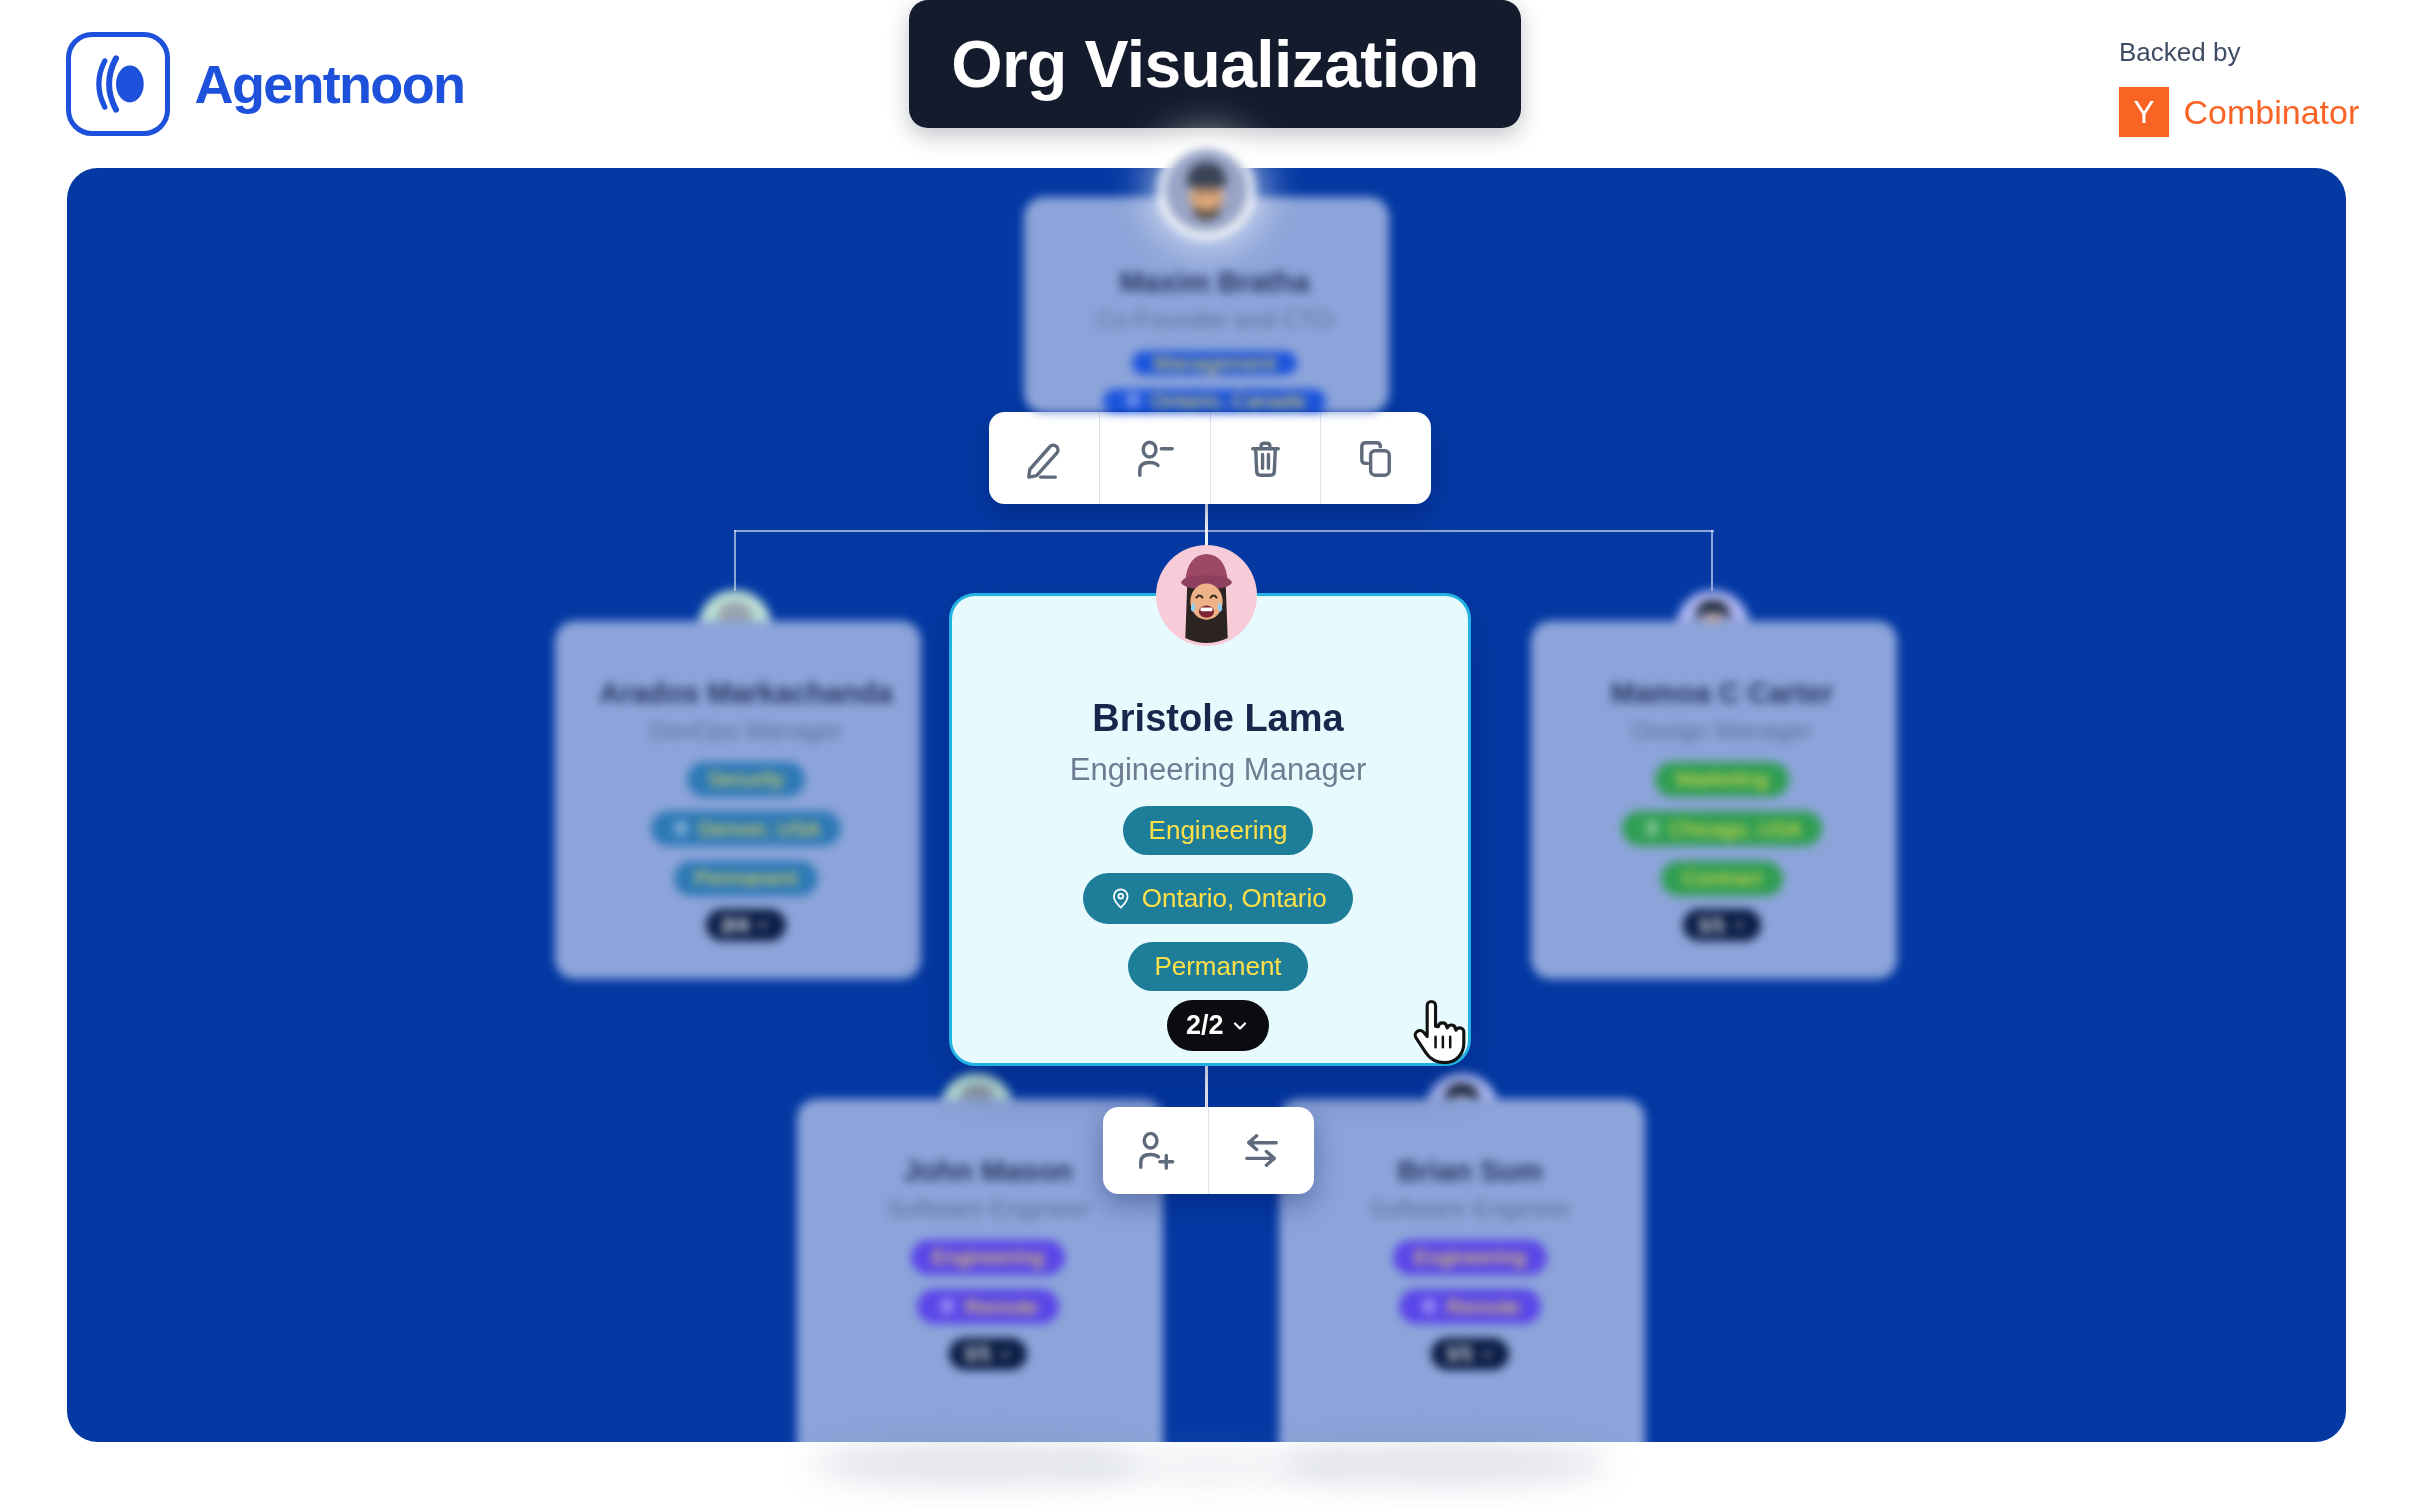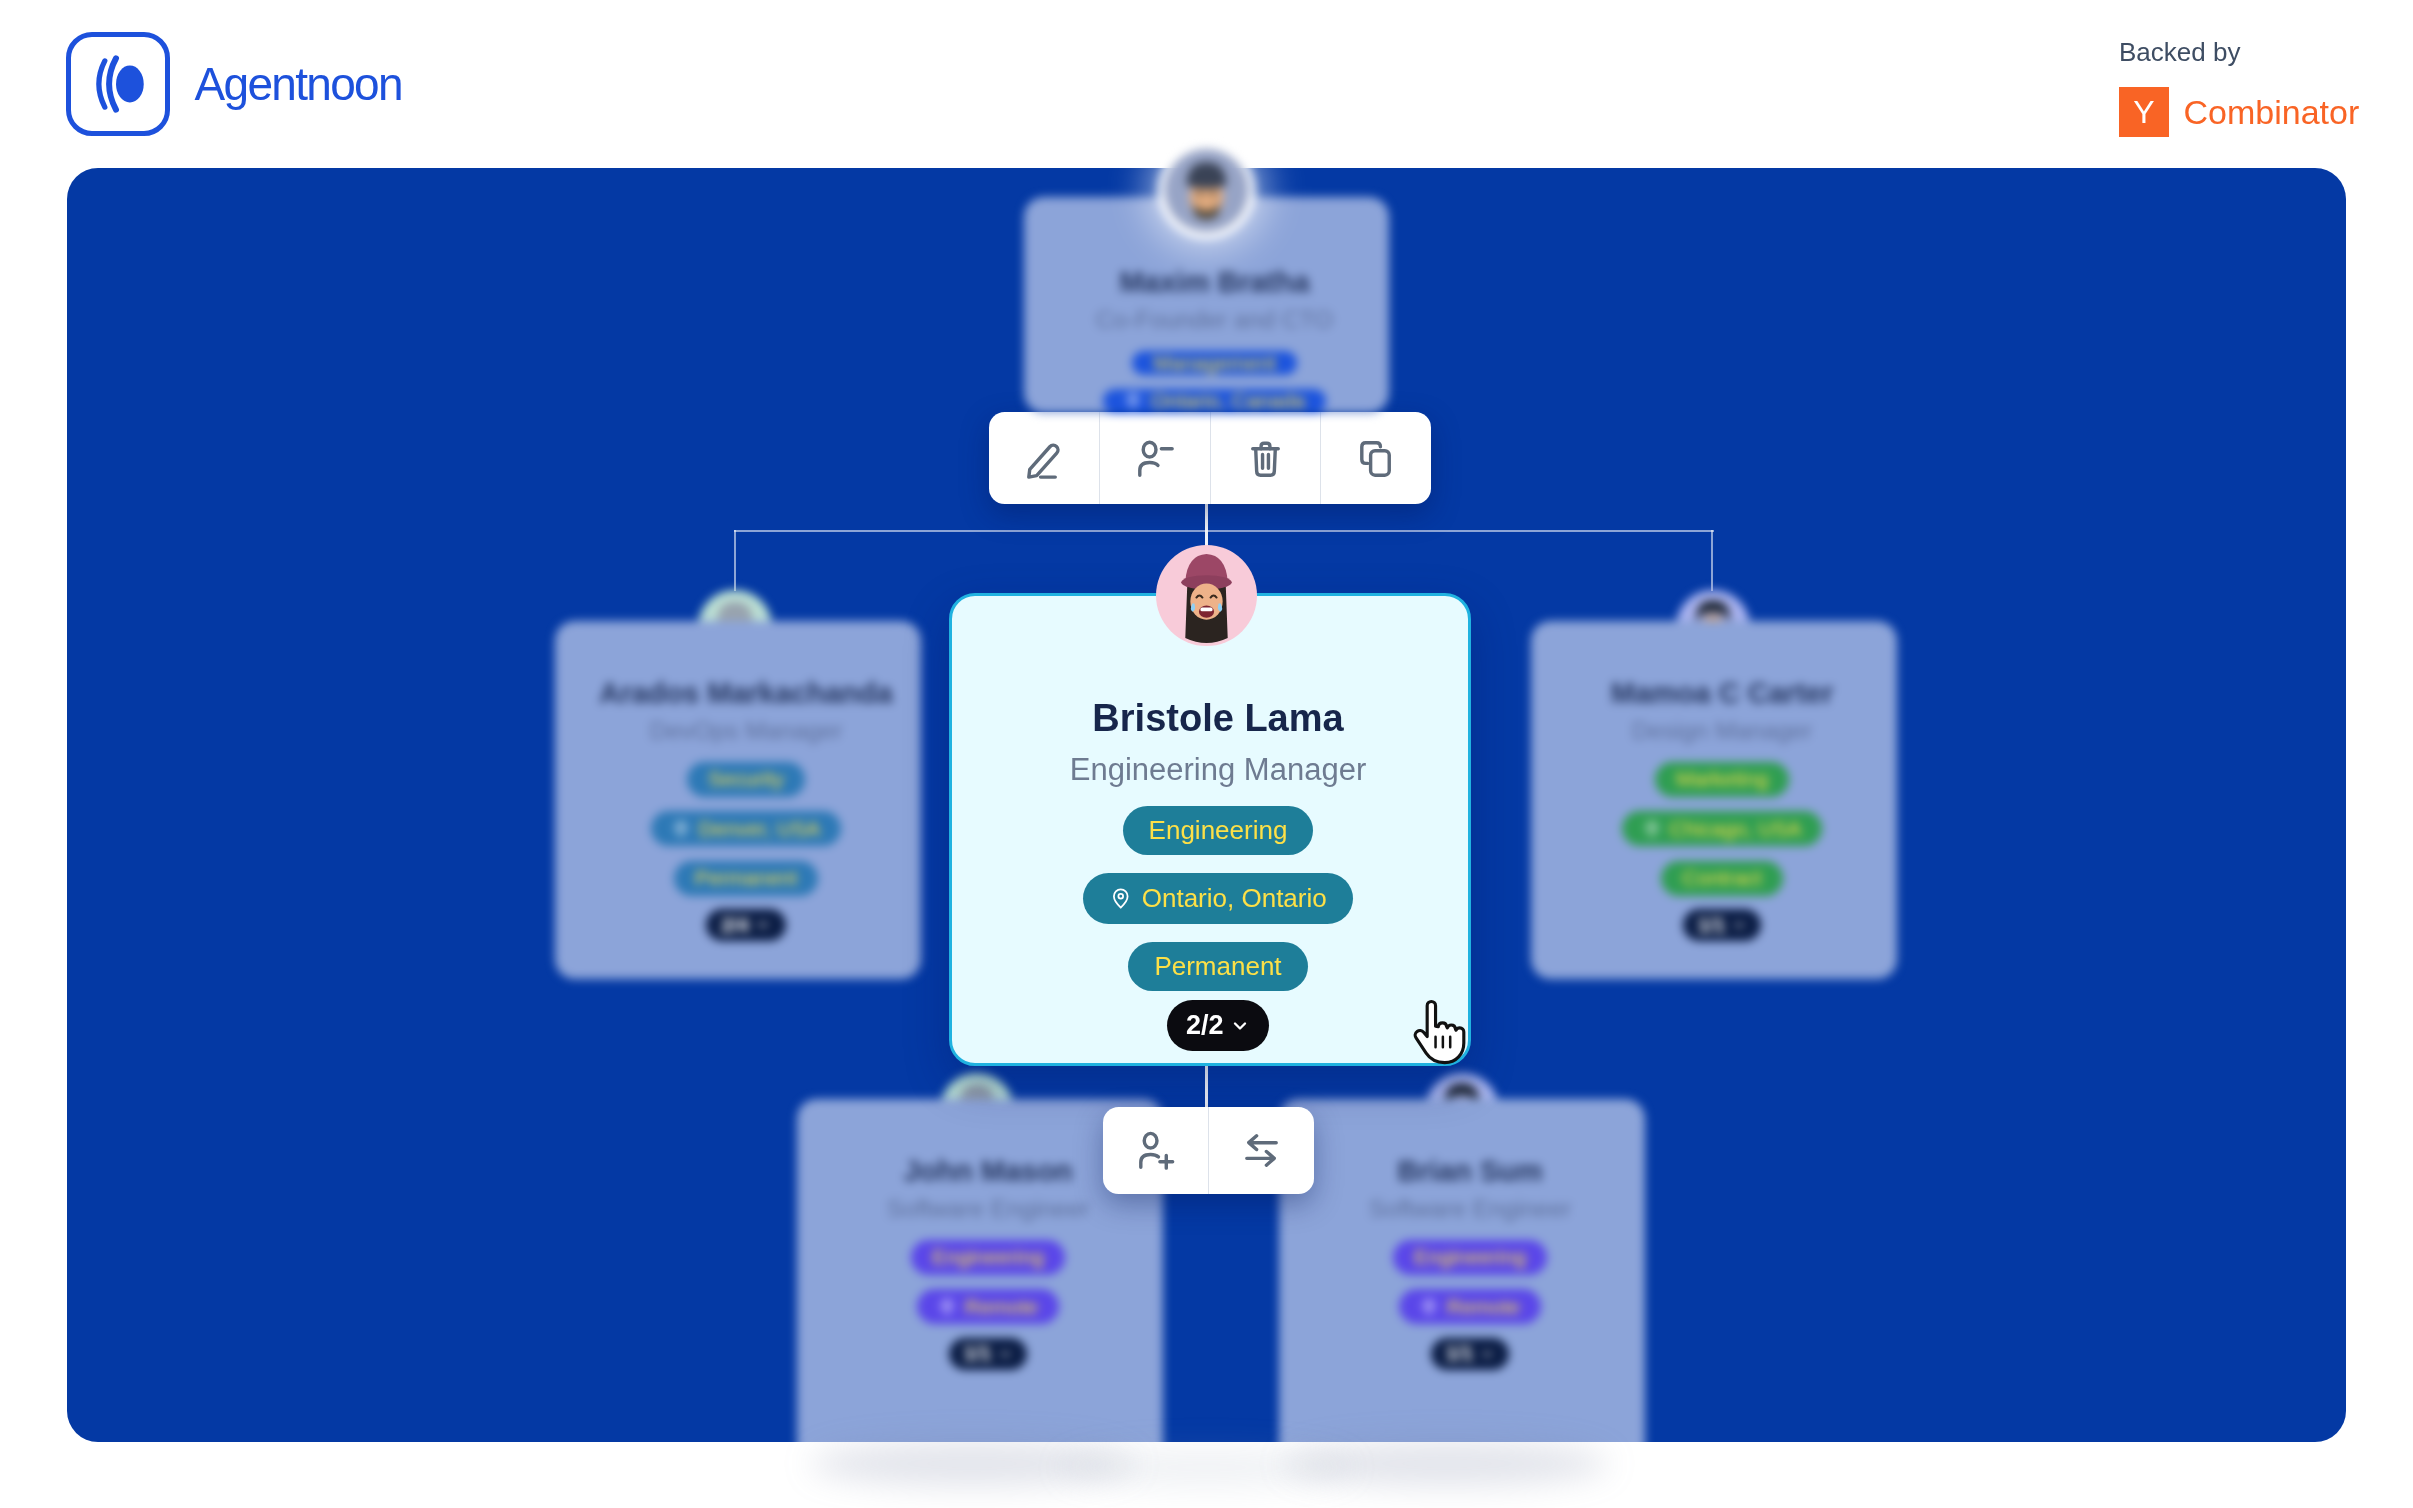--- a/index.html
+++ b/index.html
@@ -4,21 +4,21 @@
 <style>
   html,body{margin:0;padding:0;background:#fff;}
   #screen{position:relative;width:2413px;height:1508px;background:#ffffff;overflow:hidden;
           font-family:"Liberation Sans","DejaVu Sans",sans-serif;}
 
   
   .logo-wrap{position:absolute;left:66px;top:32px;display:flex;align-items:center;gap:24.6px;}
   .logo-mark{width:94px;height:94px;border:5.6px solid #1D51DC;border-radius:26px;
              display:flex;align-items:center;justify-content:center;background:#fff;}
   .logo-mark svg{width:66px;height:66px;}
-  .brand-text{font-size:46px;font-weight:400;color:#1D51DC;letter-spacing:-1.7px;}
+  .brand-text{font-size:54px;font-weight:700;color:#1D51DC;letter-spacing:-1.7px;}
 
   .title-bar{position:absolute;left:909px;top:0;width:612px;height:128px;background:#141B2D;
              border-radius:19px;display:flex;align-items:center;justify-content:center;
              box-shadow:0 7.8px 22.3px rgba(20,27,45,0.25);}
   .title-bar span{color:#ffffff;font-size:66px;font-weight:700;letter-spacing:-0.6px;}
 
   .backedby{position:absolute;left:2119px;top:37px;}
   .backedby-label{font-size:26px;color:#3E4D63;margin-bottom:19px;}
   .yc-row{display:flex;align-items:center;gap:14.5px;}
   .yc-square{width:50px;height:50px;background:#F96425;display:flex;align-items:center;justify-content:center;}
@@ -92,20 +92,23 @@
     <div class="logo-mark">
       <svg viewBox="0 0 100 100" fill="none">
         <path d="M30 15 Q12 50 30 85" stroke="#1D51DC" stroke-width="8" stroke-linecap="round"></path>
         <path d="M47 11 Q26 50 47 89" stroke="#1D51DC" stroke-width="9" stroke-linecap="round"></path>
         <ellipse cx="68" cy="50" rx="21" ry="28" fill="#1D51DC"></ellipse>
       </svg>
     </div>
     <div class="brand-text">Agentnoon</div>
   </div>
 
+  <div class="title-bar">
+    <span>Org Visualization</span>
+  </div>
 
   <div class="backedby">
     <div class="backedby-label">Backed by</div>
     <div class="yc-row">
       <div class="yc-square">
         <span>Y</span>
       </div>
       <div class="yc-name">Combinator</div>
     </div>
   </div>

